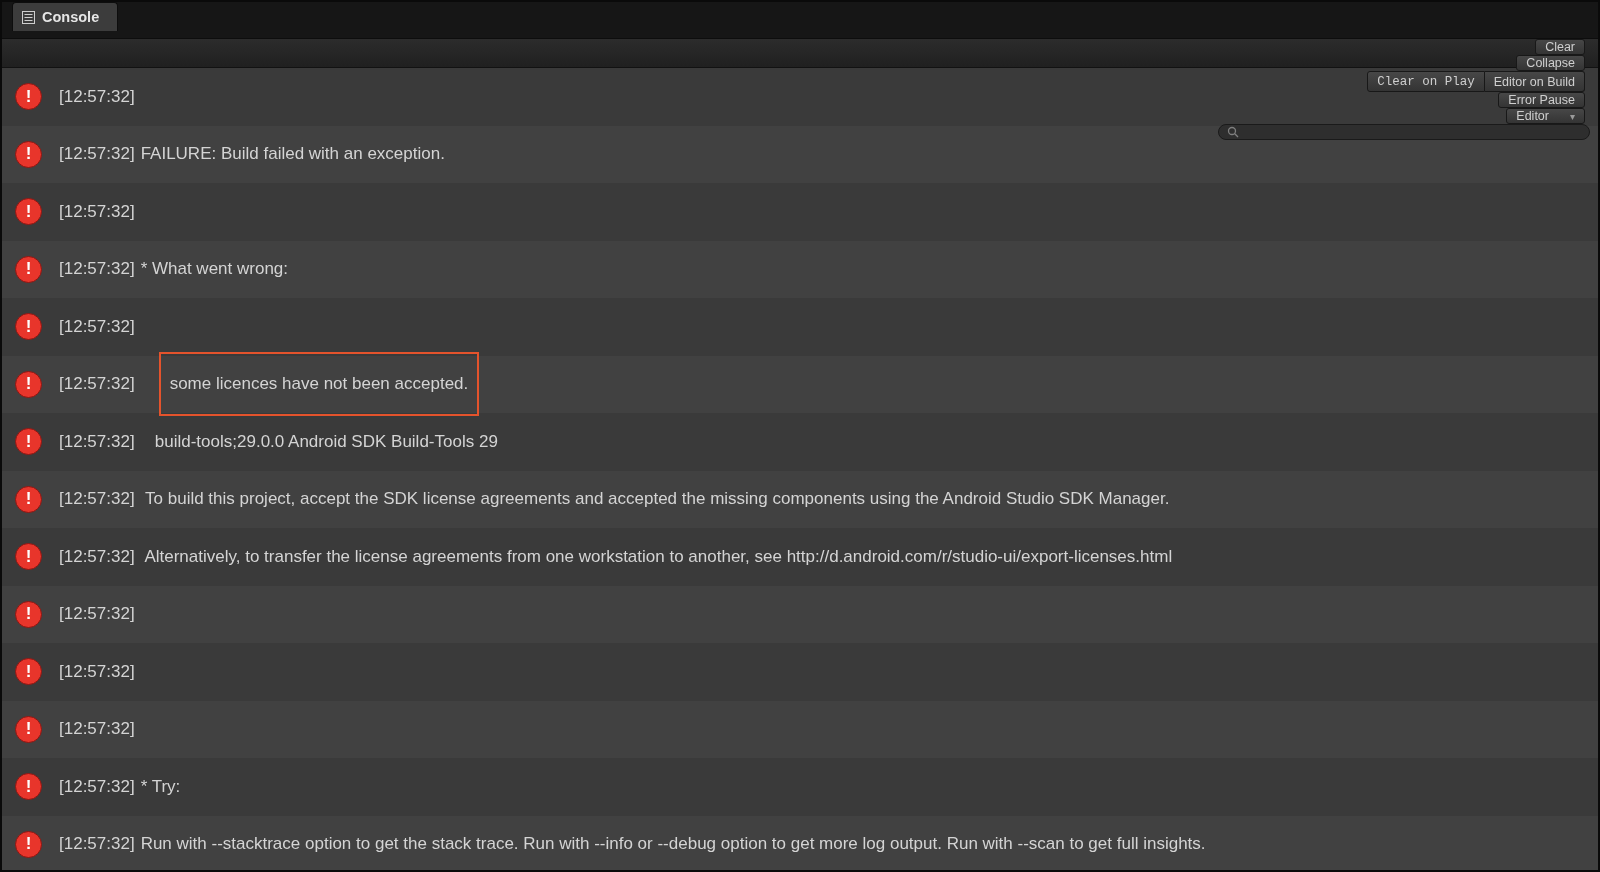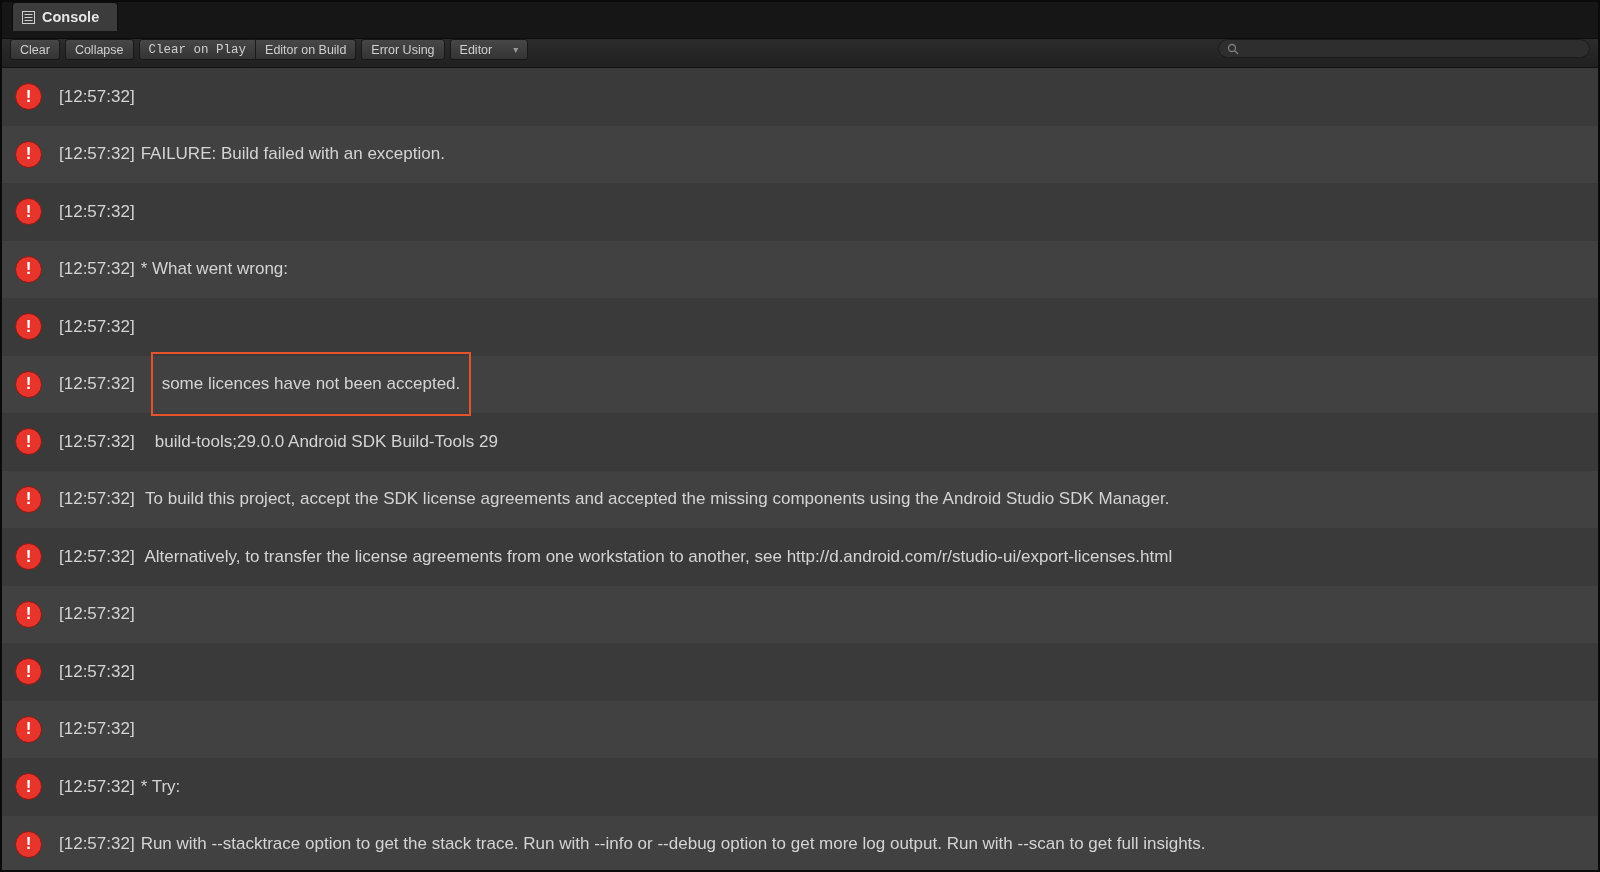--- a/index.html
+++ b/index.html
@@ -36,22 +36,23 @@
   }
   .tab-icon { display:inline-flex; align-items:center; }
 
   
   .toolbar {
     height:30px;
     background:linear-gradient(#2c2c2c,#202020);
     border-top:1px solid #0d0d0d;
     border-bottom:1px solid #121212;
     display:flex;
-    align-items:flex-start;
+    align-items:flex-end;
     padding:0 8px;
+    flex-direction:column;
   }
   .tb-btn {
     height:21px;
     display:flex;
     align-items:center;
     padding:0 9px;
     background:linear-gradient(#474747,#343434);
     border:1px solid #181818;
     border-radius:3px;
     color:#cfcfcf;
@@ -117,21 +118,21 @@
     align-items:center;
     justify-content:center;
     margin-right:17px;
   }
   .time { white-space:pre; margin-right:6px; }
   .txt  { white-space:pre; }
   .hl-box {
     display:inline-block;
     border:2px solid #e4532c;
     padding:20px 9px;
-    margin-left:10px;
+    margin-left:18px;
     white-space:pre;
   }
 </style>
 </head>
 <body>
 
 <div class="tabbar">
   <div class="tab">
     <span class="tab-icon">
       <svg width="13" height="13" viewBox="0 0 13 13">
@@ -145,21 +146,21 @@
   </div>
 </div>
 
 <div class="toolbar">
   <div class="tb-btn">Clear</div>
   <div class="tb-btn">Collapse</div>
   <div class="tb-group">
     <div class="tb-btn">Clear on Play</div>
     <div class="tb-btn">Editor on Build</div>
   </div>
-  <div class="tb-btn">Error Using</div>
+  <div class="tb-btn">Error Pause</div>
   <div class="tb-btn tb-dropdown">
     <span>Editor</span>
     <span class="dd-arrow">▾</span>
   </div>
   <div class="search">
     <span class="search-icon">
       <svg width="12" height="12" viewBox="0 0 12 12">
           <circle cx="5" cy="5" r="3.5" fill="none" stroke="#9a9a9a" stroke-width="1.3"></circle>
           <line x1="7.8" y1="7.8" x2="11" y2="11" stroke="#9a9a9a" stroke-width="1.3"></line>
         </svg>

